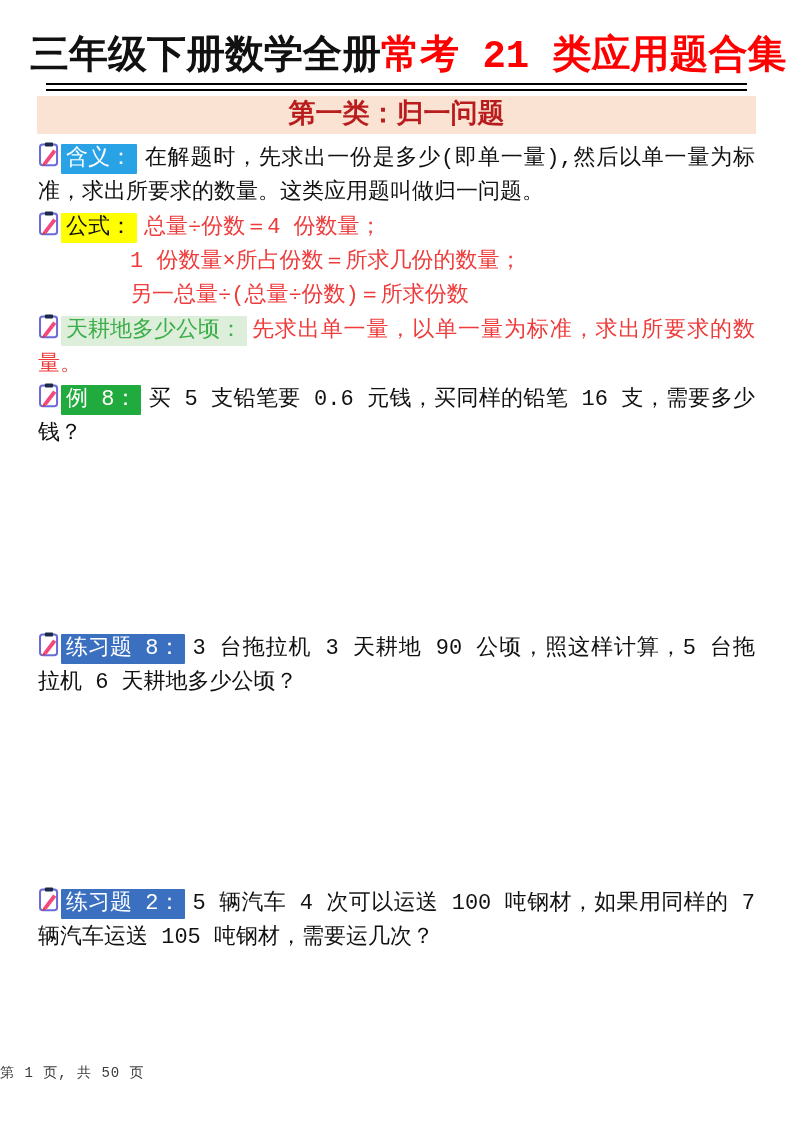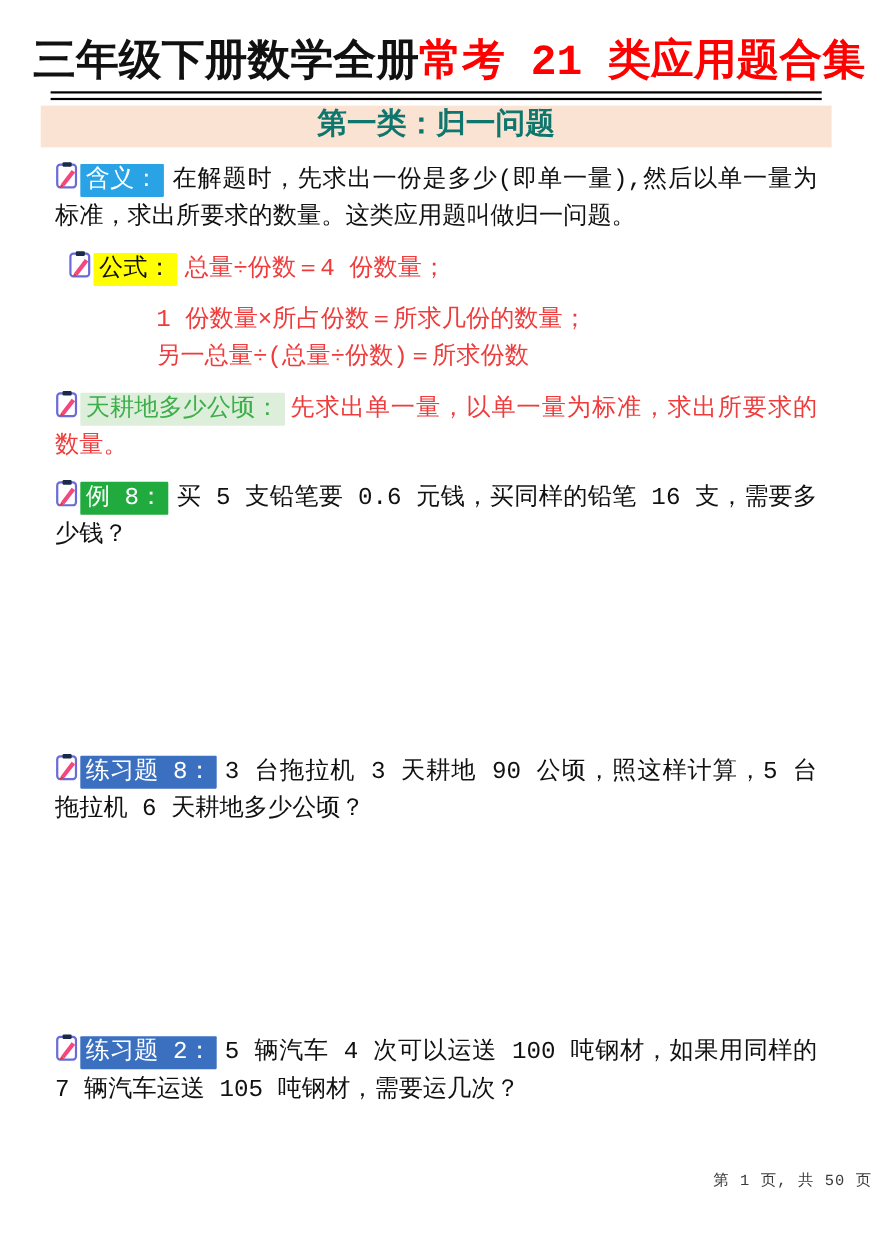--- a/index.html
+++ b/index.html
@@ -31,29 +31,29 @@
     border-bottom: 2.5px solid #000;
   }
   .banner {
     margin: 0 37px;
     height: 38px;
     line-height: 38px;
     background: var(--banner-bg, #fae3d3);
     text-align: center;
     font-size: 27px;
     font-weight: bold;
-    color: #0f766e;
+    color: #b91c1c;
   }
   .content {
     margin: 7px 38px 0 38px;
     font-size: 22px;
     line-height: 34px;
     text-align: justify;
   }
-  .row { margin: 12px; }
+  .row { margin: 0; }
   .note-icon {
     display: inline-block;
     width: 22px; height: 27px;
     vertical-align: -4px;
     margin-right: 1px;
   }
   .label {
     display: inline-block;
     padding: 0 5px;
     line-height: 30px;
@@ -67,21 +67,21 @@
   .label-example  { background: var(--example-label-bg, #21aa3d);  color: #ffffff; }
   .label-practice { background: var(--practice-label-bg, #3b70c1); color: #ffffff; }
   .red { color: var(--formula-text-red, #ee3b3b); }
   .indent { padding-left: 92px; }
   .gap-180 { margin-top: 180px; }
   .gap-186 { margin-top: 186px; }
   .footer {
     position: absolute;
     left: 0; right: 0;
     top: 1064px;
-    text-align: right;
+    text-align: left;
     font-size: 14px;
     letter-spacing: 1px;
     color: #3a3a3a;
   }
 </style>
 </head>
 <body>
 
 <div class="page">
 

